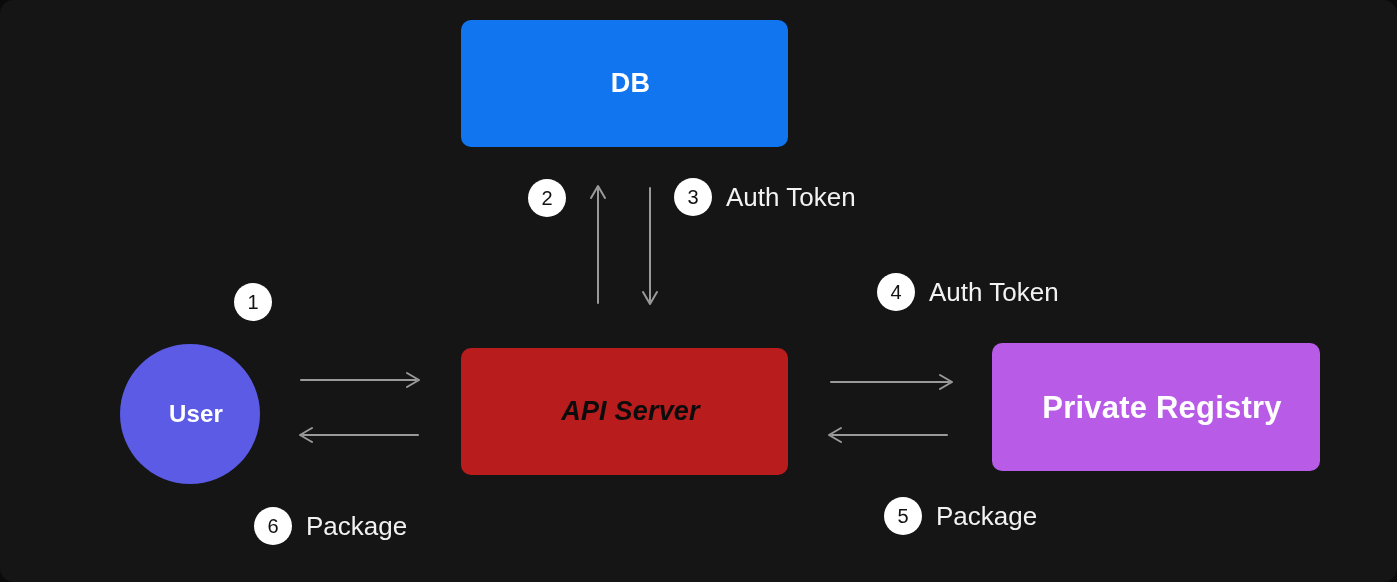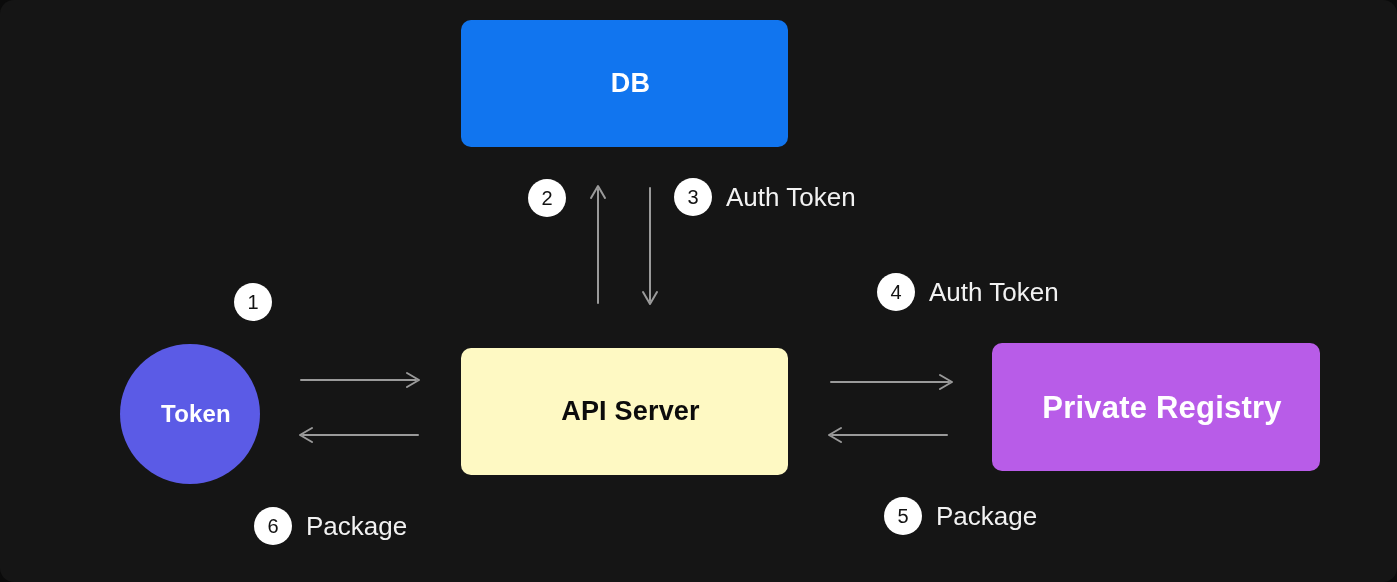--- a/index.html
+++ b/index.html
@@ -46,22 +46,23 @@
   #node-db .node-label {
     color: #ffffff;
     font-size: 27px;
   }
 
   #node-api {
     left: 461px;
     top: 348px;
     width: 327px;
     height: 127px;
-    background: #fef9c3;
+    background: #b91c1c;
     border-radius: 10px;
+    font-style: italic;
   }
   #node-api .node-label {
     color: #0c0c0c;
     font-size: 27px;
   }
 
   #node-registry {
     left: 992px;
     top: 343px;
     width: 328px;
@@ -146,21 +147,21 @@
 
   <div class="node" id="node-api">
     <span class="node-label">API Server</span>
   </div>
 
   <div class="node" id="node-registry">
     <span class="node-label">Private Registry</span>
   </div>
 
   <div class="node" id="node-user">
-    <span class="node-label">Token</span>
+    <span class="node-label">User</span>
   </div>
 
   <svg class="arrow" id="arrow-user-to-api" style="left:300px; top:372px; width:125px; height:16px;">
     <line x1="1" y1="8" x2="116" y2="8"></line>
     <polyline points="107,1 119,8 107,15"></polyline>
   </svg>
 
   <svg class="arrow" id="arrow-api-to-user" style="left:300px; top:427px; width:125px; height:16px;">
     <line x1="118" y1="8" x2="3" y2="8"></line>
     <polyline points="12,1 0,8 12,15"></polyline>

